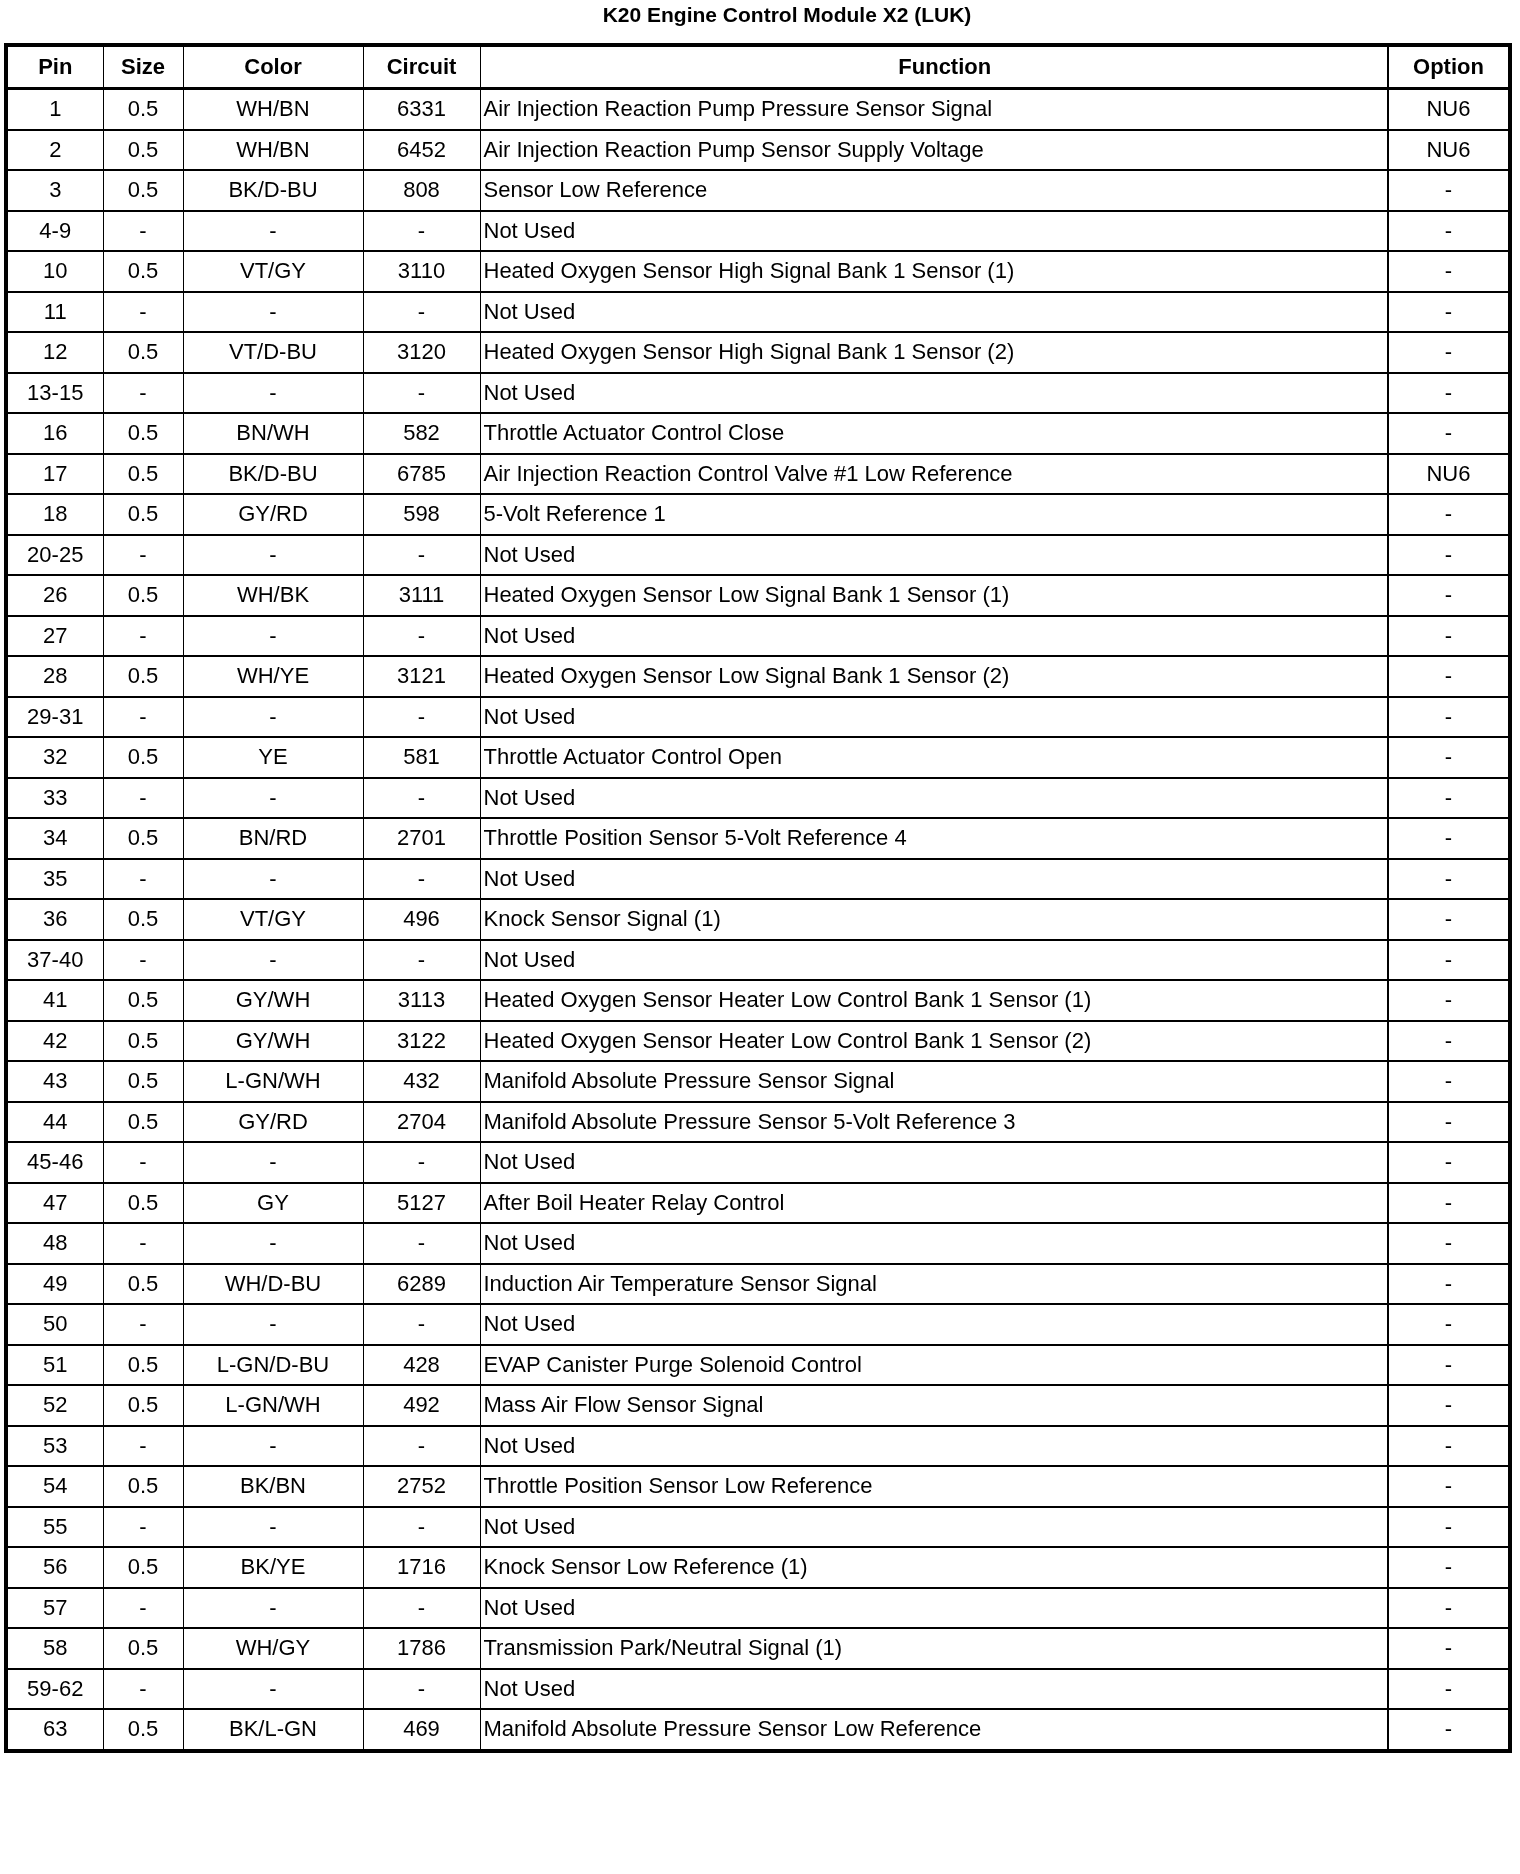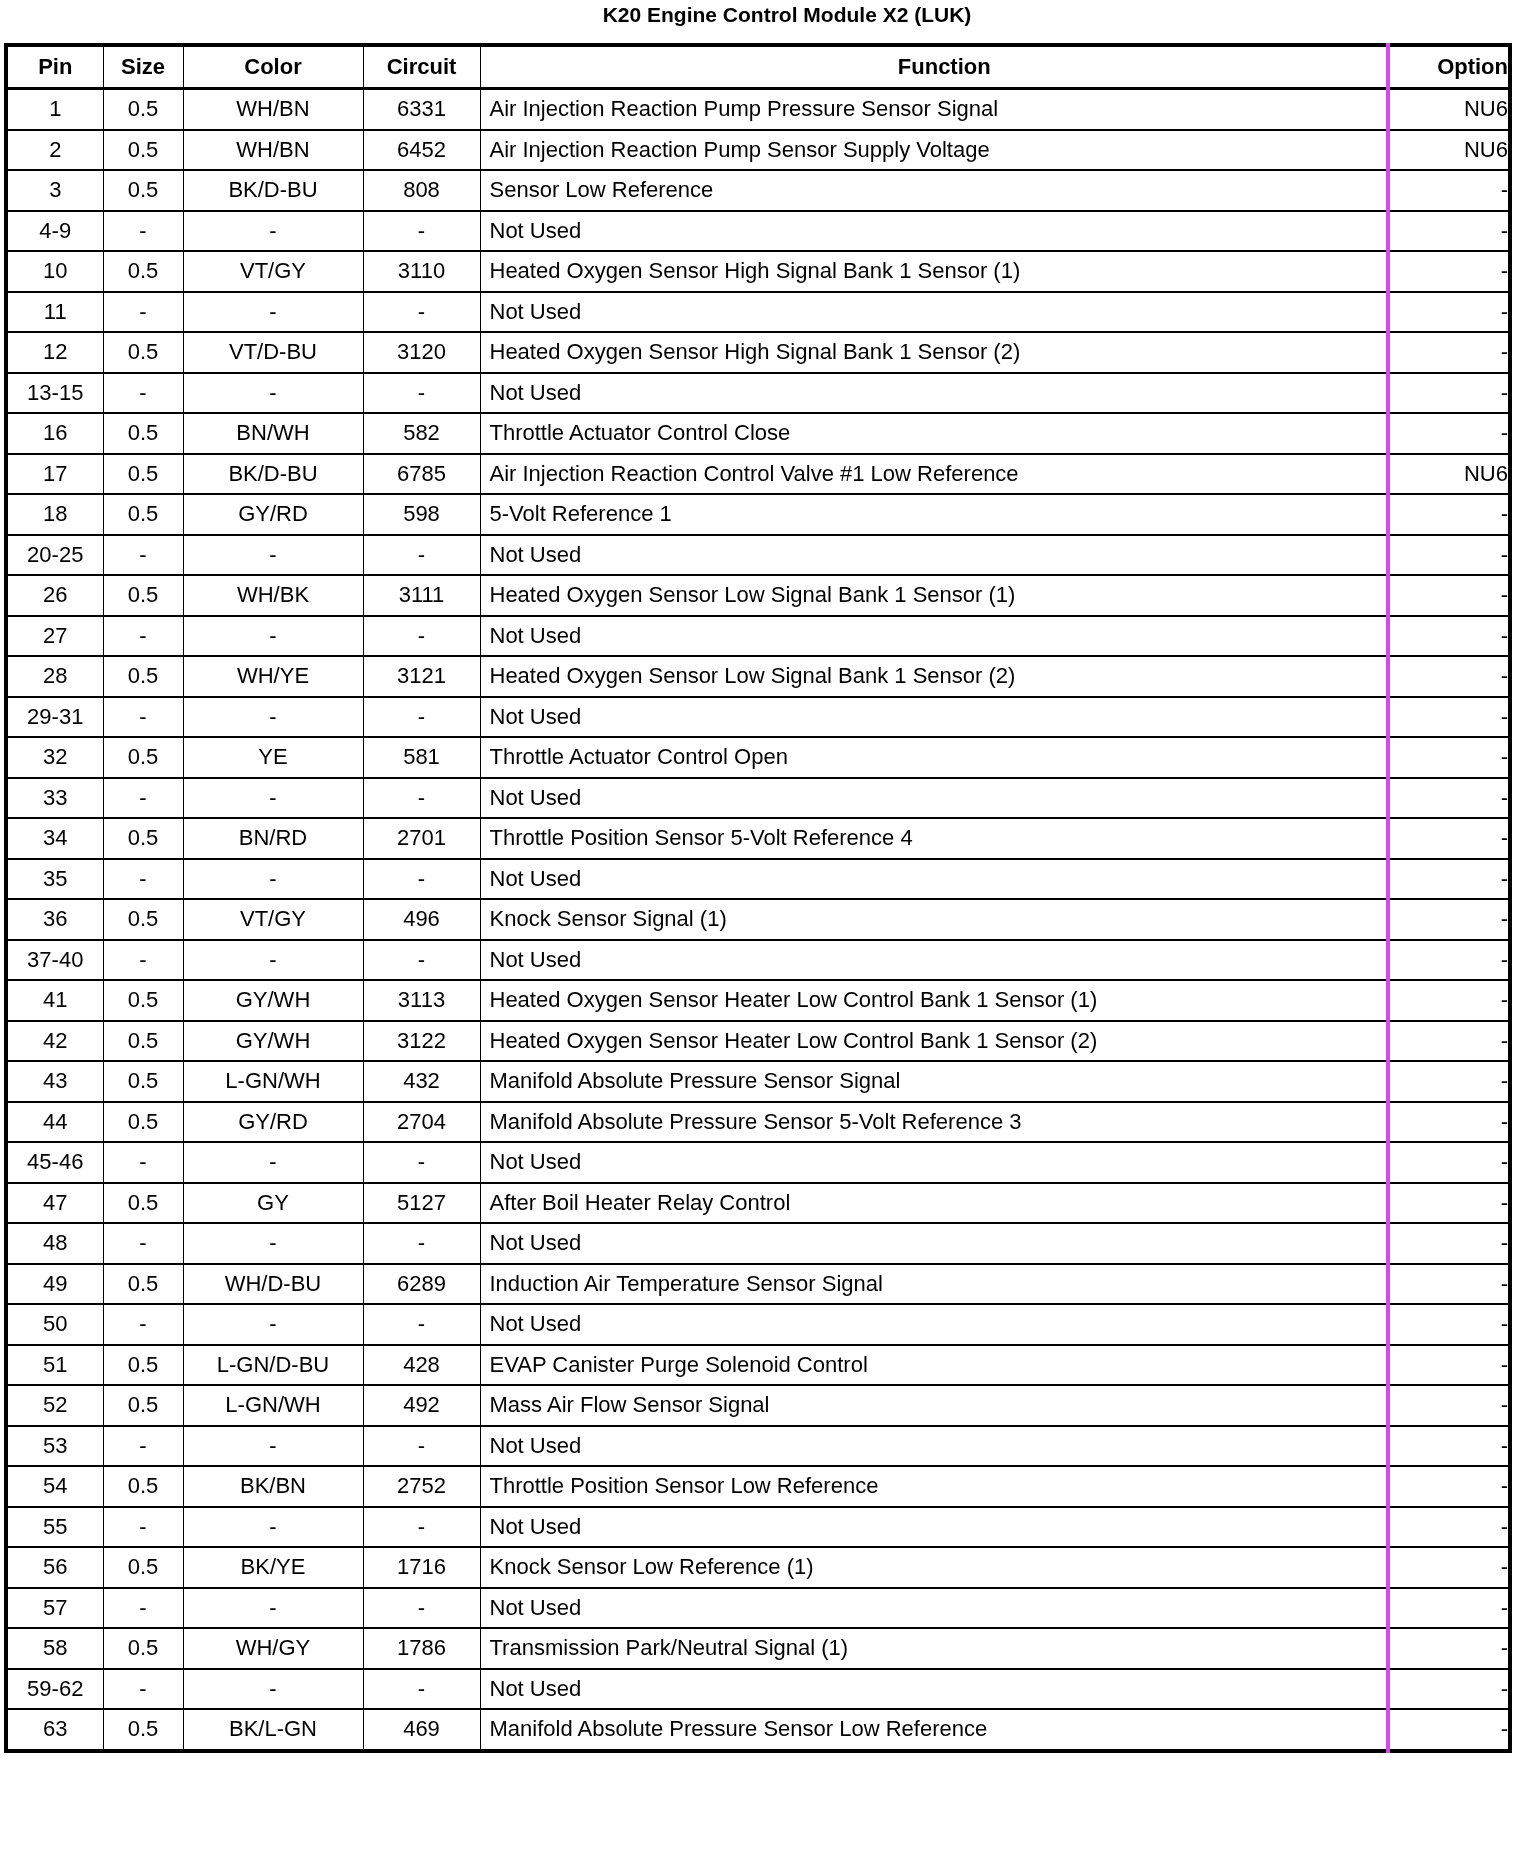--- a/index.html
+++ b/index.html
@@ -61,25 +61,24 @@
     table.pinout td {
       height: 38.5px;
       text-align: center;
     }
     table.pinout td.func, table.pinout th.func {
       border-right: 2px solid #000;
       padding-left: 22px;
     }
     table.pinout td.func {
       text-align: left;
-      padding-left: 9px;
+      padding-left: 3px;
     }
     table.pinout td.opt, table.pinout th.opt {
-      border-left: 4px solid #d946ef;
-      text-align: right;
+      border-left: 1px solid #d946ef;
     }
   </style>
 </head>
 <body>
 
 <div class="title">K20 Engine Control Module X2 (LUK)</div>
 
 <table class="pinout">
   <colgroup>
     <col class="c-pin">

